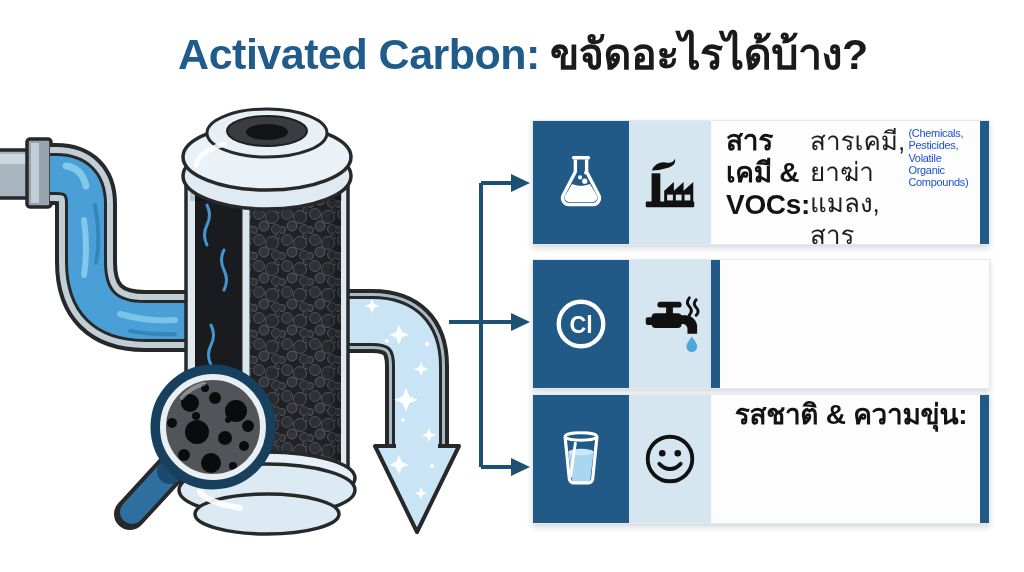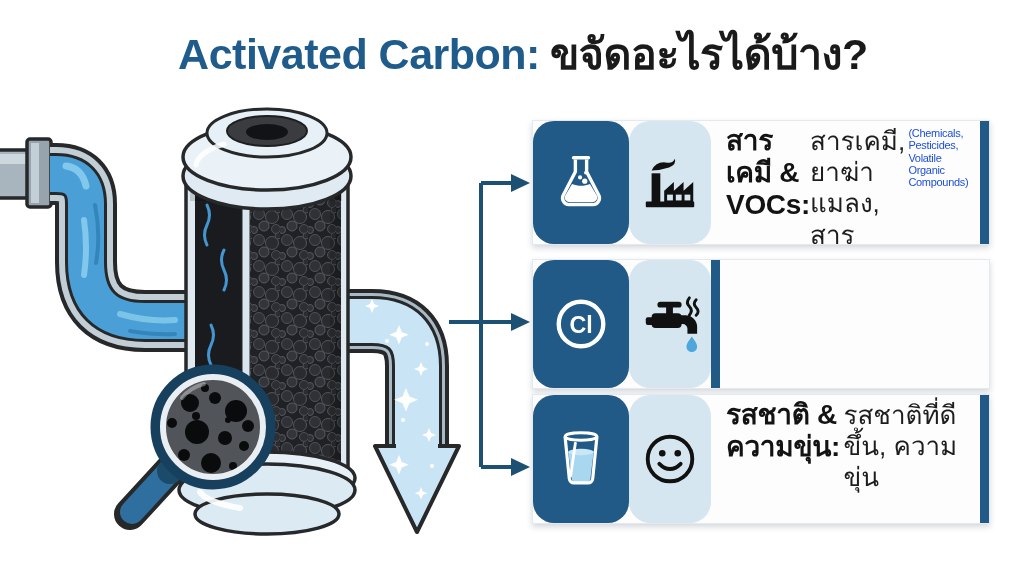--- a/index.html
+++ b/index.html
@@ -12,21 +12,21 @@
   #title .th{color:#1a1a1a;margin-left:10px;}
   
   #illus{position:absolute;left:0;top:0;}
   
   .panel{position:absolute;left:532px;width:458px;display:flex;background:#fdfdfe;
          border:1px solid #e4e9ed;box-sizing:border-box;
          box-shadow:0 3px 6px rgba(40,60,80,.20);}
   .p1{top:120px;height:125px;}
   .p2{top:259px;height:130px;}
   .p3{top:394px;height:130px;}
-  .tile{flex:0 0 auto;display:flex;align-items:center;justify-content:center;border-radius:21px;}
+  .tile{flex:0 0 auto;display:flex;align-items:center;justify-content:center;}
   .tile.dark{width:96px;background:#215a86;}
   .tile.light{width:82px;background:#d5e6f0;}
   .panel-text{flex:1 1 auto;display:flex;flex-direction:row;justify-content:center;
               padding:4px 4px 4px 15px;background:#fdfdfe;overflow:hidden;}
   .panel-bar{flex:0 0 9px;background:#215a86;}
   .p-head{font-size:28px;font-weight:800;color:#131313;line-height:1.15;letter-spacing:-0.3px;}
   .p-th{font-size:26px;color:#1d1d1d;line-height:1.2;margin-top:1px;}
   .p-en{font-size:11px;color:#1d4ed8;line-height:1.12;letter-spacing:-0.3px;margin-top:2px;}
 </style>
 </head>
@@ -242,18 +242,17 @@
     <div class="tile light">
       <svg width="62" height="62" viewBox="0 0 64 64">
         <circle cx="32" cy="32" r="23" fill="none" stroke="#111111" stroke-width="4"></circle>
         <circle cx="24" cy="26" r="3.4" fill="#111111"></circle>
         <circle cx="40" cy="26" r="3.4" fill="#111111"></circle>
         <path d="M21 37 q11 11 22 0" fill="none" stroke="#111111" stroke-width="4" stroke-linecap="round"></path>
       </svg>
     </div>
     <div class="panel-text">
       <div class="p-head">รสชาติ &amp; ความขุ่น:</div>
-      <div class="p-th">รสชาติที่ดีขึ้น, ความขุ่น</div>
     </div>
     <div class="panel-bar"></div>
   </div>
 
 </div>
 
 </body></html>

